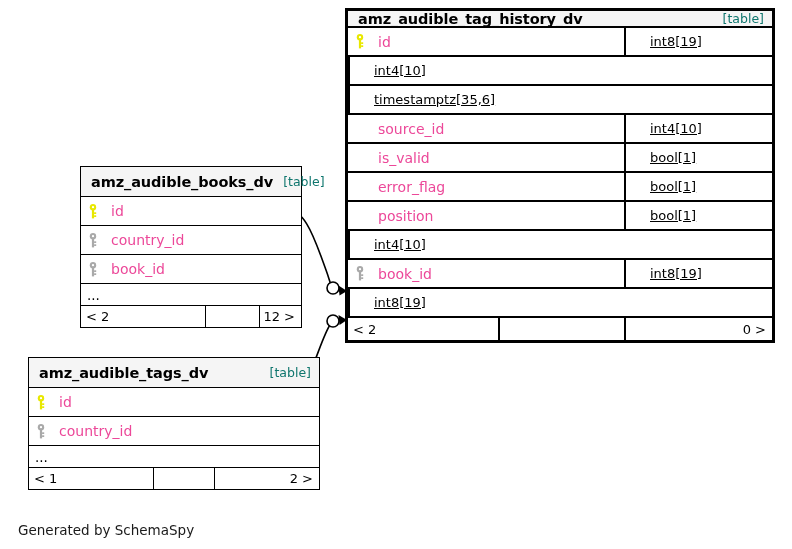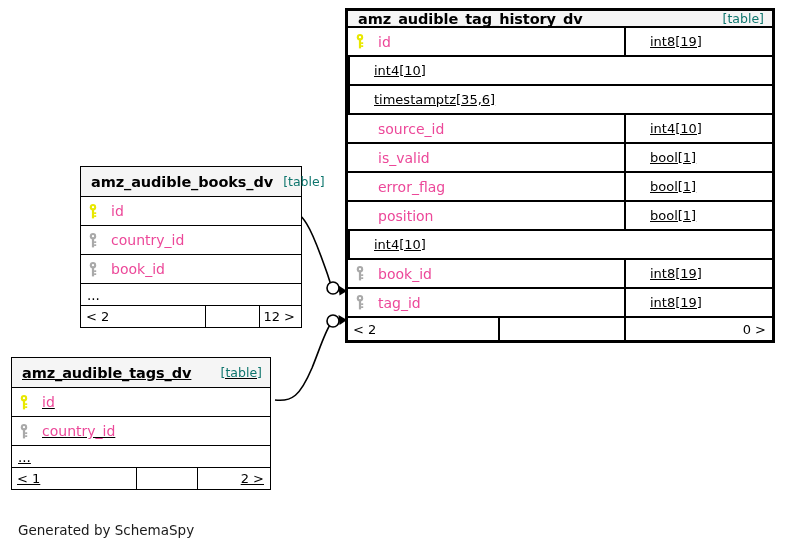--- a/index.html
+++ b/index.html
@@ -267,32 +267,20 @@
                 <rect x="2.9" y="5.4" width="2.2" height="9.0" fill="#a9a9a9"></rect>
                 <rect x="5.1" y="8.3" width="2.1" height="1.7" fill="#a9a9a9"></rect>
                 <rect x="5.1" y="11.3" width="2.1" height="1.7" fill="#a9a9a9"></rect>
               </svg>
             </span>
             <span class="col-label">book_id</span>
           </div>
           <div class="col-type" style="width: 148px;">int8[19]</div>
         </div>
         <div class="col-row">
-          <div class="col-name">
-            <span class="key-slot">
-              <svg width="11" height="15" viewBox="0 0 11 15">
-                <circle cx="4" cy="3.2" r="3.2" fill="#a9a9a9"></circle>
-                <circle cx="4" cy="3.2" r="1.15" fill="#ffffff"></circle>
-                <rect x="2.9" y="5.4" width="2.2" height="9.0" fill="#a9a9a9"></rect>
-                <rect x="5.1" y="8.3" width="2.1" height="1.7" fill="#a9a9a9"></rect>
-                <rect x="5.1" y="11.3" width="2.1" height="1.7" fill="#a9a9a9"></rect>
-              </svg>
-            </span>
-            <span class="col-label">tag_id</span>
-          </div>
           <div class="col-type" style="width: 148px;">int8[19]</div>
         </div>
       </div>
 
     <div class="tbl-footer">
       <div class="foot-cell foot-left" style="width:150px;">&lt; 2</div>
       <div class="foot-cell foot-mid" style="width:128px;"></div>
       <div class="foot-cell foot-right" style="flex:1 1 auto;">0 &gt;</div>
     </div>
   </div>
@@ -352,21 +340,21 @@
       <span>...</span>
     </div>
 
     <div class="tbl-footer">
       <div class="foot-cell foot-left" style="width:124px;">&lt; 2</div>
       <div class="foot-cell foot-mid" style="width:55px;"></div>
       <div class="foot-cell foot-right" style="flex:1 1 auto;">12 &gt;</div>
     </div>
   </div>
 
-  <div class="table-box" style="left:11px; top:357px; width:260px;text-decoration:underline;">
+  <div class="table-box" style="left:28px; top:357px; width:292px;">
     <div class="tbl-header">
       <span class="tbl-title">amz_audible_tags_dv</span>
       <span class="tbl-tag">[table]</span>
     </div>
 
     <div id="tg-cols">
         <div class="col-row">
           <div class="col-name">
             <span class="key-slot">
               <svg width="11" height="15" viewBox="0 0 11 15">

